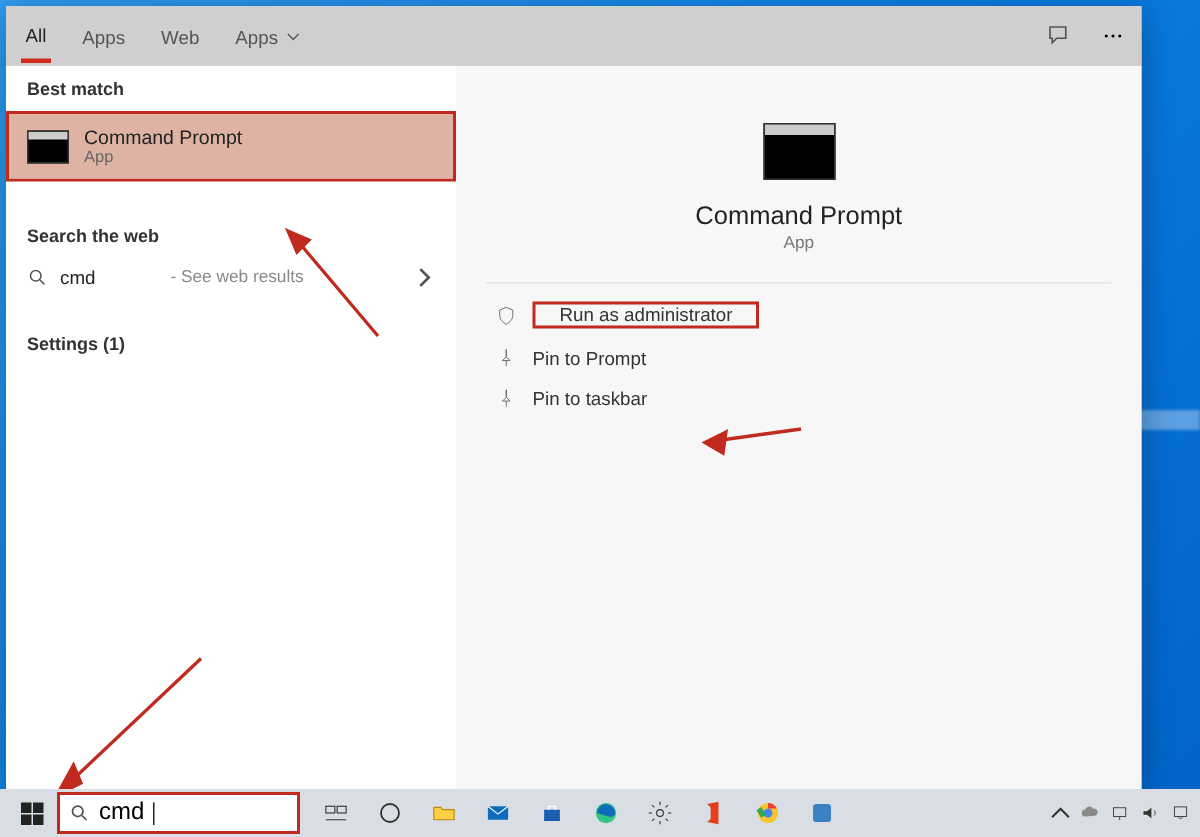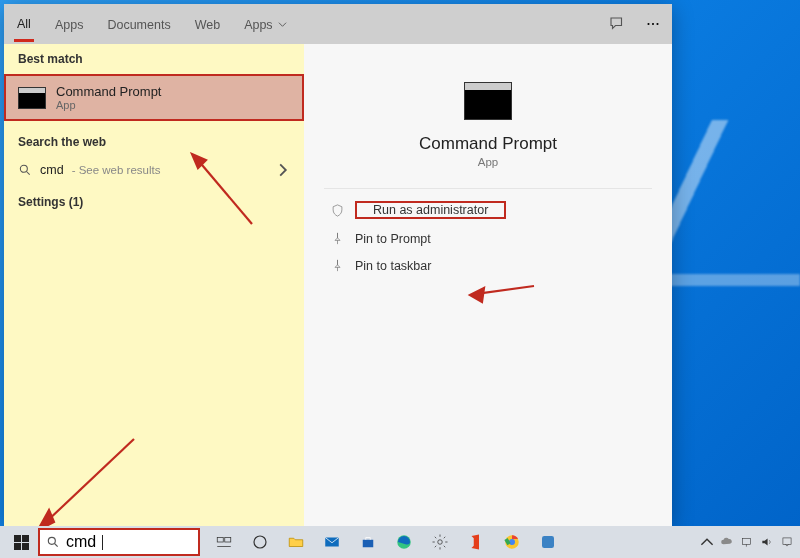--- a/index.html
+++ b/index.html
@@ -7,41 +7,41 @@
 
     .desktop { position: absolute; inset: 0; background: linear-gradient(135deg, #2e9cf0 0%, #0a7be0 50%, #0063c8 100%); }
     .windows-light {
       position:absolute; right:0; top:120px; width:260px; height:320px;
       background:
         linear-gradient(to bottom, rgba(255,255,255,0) 0 48%, rgba(255,255,255,0.35) 48% 52%, rgba(255,255,255,0) 52% 100%),
         linear-gradient(115deg, rgba(255,255,255,0) 0 42%, rgba(255,255,255,0.45) 42% 46%, rgba(255,255,255,0) 46% 100%);
       filter: blur(1px);
     }
 
-    .start-menu { position:absolute; left:4px; top:4px; width:668px; height:522px; background:#e6e6e6cc; backdrop-filter: blur(6px); box-shadow: 0 4px 20px rgba(0,0,0,0.3); display:flex; flex-direction:column; }
+    .start-menu { position:absolute; left:4px; top:4px; width:757px; height:522px; background:#e6e6e6cc; backdrop-filter: blur(6px); box-shadow: 0 4px 20px rgba(0,0,0,0.3); display:flex; flex-direction:column; }
     .sm-tabs { height:40px; background:#cfcfcf; display:flex; align-items:center; padding:0 10px; gap:18px; font-size:12.5px; color:#555; }
     .sm-tab { padding:10px 3px 8px; cursor:pointer; }
     .sm-tab.active { color:#222; border-bottom:3px solid #d02a1d; }
     .sm-tabs-spacer { flex:1; }
     .sm-icon { width:18px; height:18px; color:#555; }
 
     .sm-body { flex:1; display:flex; }
-    .sm-left { width:300px; background:#fef9c3; position:relative; }
+    .sm-left { width:300px; background:#ffffff; position:relative; }
     .sm-right { flex:1; background:#f7f7f7; padding:20px 20px; position:relative; }
 
     .section-header { font-size:12px; font-weight:600; color:#333; padding:8px 14px; }
     .best-match { display:flex; align-items:center; gap:10px; padding:8px 12px; background:#dfb3a3; }
     .best-match-wrap { border:2px solid #c02a1f; margin:0 0 2px 0; }
     .cmd-icon { width:28px; height:22px; background:#000; border:1px solid #333; position:relative; }
     .cmd-icon::before { content:""; position:absolute; left:0; right:0; top:0; height:5px; background:#ccc; }
     .bm-title { font-size:13px; color:#222; }
     .bm-sub { font-size:11px; color:#666; }
 
     .web-row { display:flex; align-items:center; gap:8px; padding:6px 14px; font-size:12.5px; color:#444; }
-    .web-sub { color:#888; font-size:11.5px; }
+    .web-sub { color:#888; font-size:11.5px;margin-left:42px; }
     .web-row .spacer { flex:1; }
     .chev { width:14px; height:14px; }
 
     .rp-app { text-align:center; padding:18px 0 8px; }
     .rp-icon { width:48px; height:38px; margin:0 auto 14px; background:#000; border:1px solid #333; position:relative; }
     .rp-icon::before { content:""; position:absolute; left:0; right:0; top:0; height:7px; background:#ccc; }
     .rp-title { font-size:17px; color:#222; margin-bottom:2px; }
     .rp-sub { font-size:11.5px; color:#777; }
     .rp-divider { height:1px; background:#e5e5e5; margin:12px 0 6px; }
     .action { display:flex; align-items:center; gap:10px; padding:6px 6px; font-size:12.5px; color:#333; cursor:pointer; }
@@ -68,21 +68,20 @@
 <body>
 
 <div class="desktop">
   <div class="windows-light"></div>
 </div>
 
 <div class="start-menu">
   <div class="sm-tabs">
     <div class="sm-tab active">All</div>
     <div class="sm-tab">Apps</div>
-    <div class="sm-tab">Documents</div>
     <div class="sm-tab">Web</div>
     <div class="sm-tab">
       <span>Apps</span>
       <svg style="width:9px;height:9px;margin-left:2px" viewBox="0 0 10 10">
           <path d="M1 3 L5 7 L9 3" stroke="#555" fill="none"></path>
         </svg>
     </div>
     <div class="sm-tabs-spacer"></div>
     <svg class="sm-icon" viewBox="0 0 24 24">
         <path d="M4 4h14v10H10l-4 4v-4H4z" fill="none" stroke="currentColor" stroke-width="1.5"></path>
@@ -101,36 +100,36 @@
       <div class="best-match-wrap">
         <div class="best-match">
           <div class="cmd-icon"></div>
           <div>
             <div class="bm-title">Command Prompt</div>
             <div class="bm-sub">App</div>
           </div>
         </div>
       </div>
 
-      <div class="section-header" style="margin-top:6px">Search the web</div>
+      <div class="section-header" style="margin-top:21px">Search the web</div>
 
       <div class="web-row">
         <svg viewBox="0 0 24 24" class="chev">
             <circle cx="10" cy="10" r="6" fill="none" stroke="#555" stroke-width="1.8"></circle>
             <line x1="15" y1="15" x2="20" y2="20" stroke="#555" stroke-width="1.8"></line>
           </svg>
         <span style="color:#222">cmd</span>
         <span class="web-sub"> - See web results</span>
         <div class="spacer"></div>
         <svg class="chev" viewBox="0 0 10 10">
             <path d="M3 1 L7 5 L3 9" stroke="#555" fill="none" stroke-width="1.3"></path>
           </svg>
       </div>
 
-      <div class="section-header" style="margin-top:4px">Settings (1)</div>
+      <div class="section-header" style="margin-top:16px">Settings (1)</div>
 
       <svg class="annot-arrow" style="left:178px; top:100px; width:90px; height:90px">
         <line x1="70" y1="80" x2="15" y2="15"></line>
           <path d="M10 10 L24 16 L16 24 Z"></path>
       </svg>
       <svg class="annot-arrow" style="left:20px; top:380px; width:130px; height:120px">
         <line x1="110" y1="15" x2="20" y2="100"></line>
           <path d="M14 106 L30 98 L25 86 Z"></path>
       </svg>
     </div>

